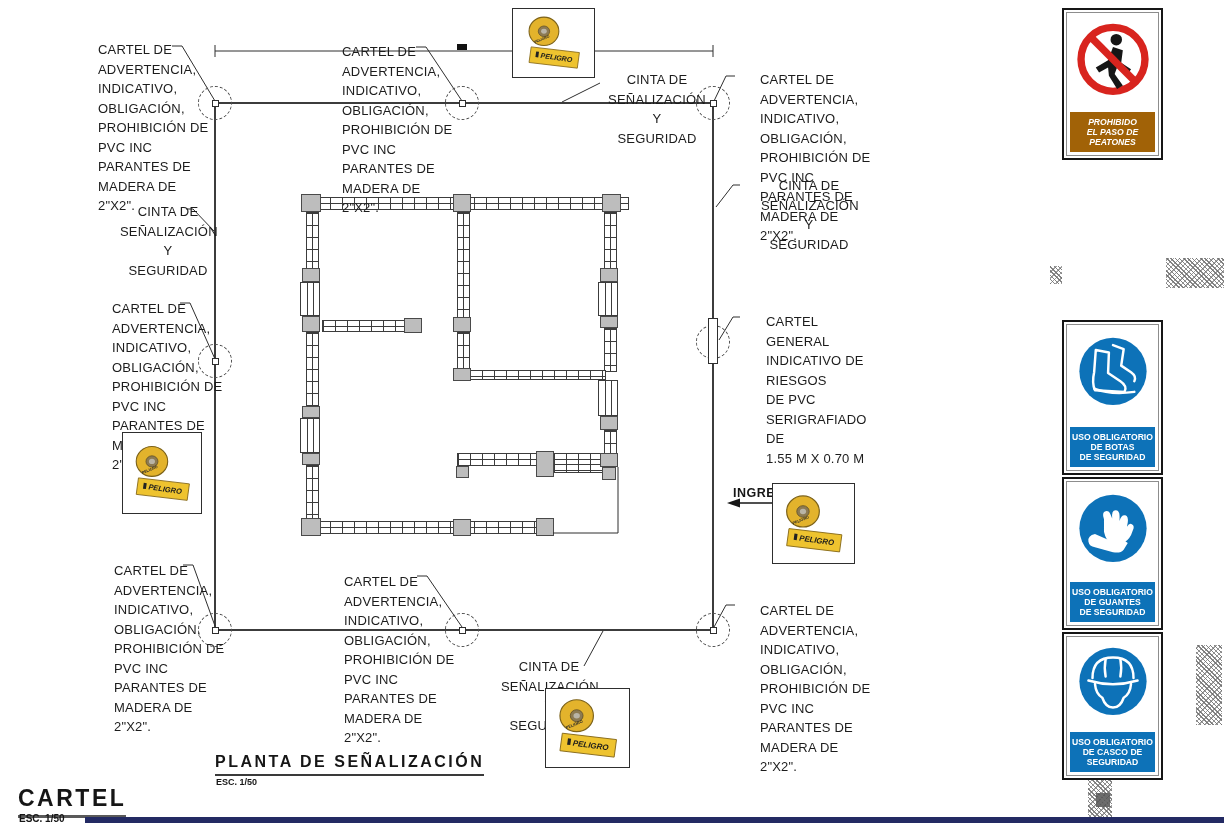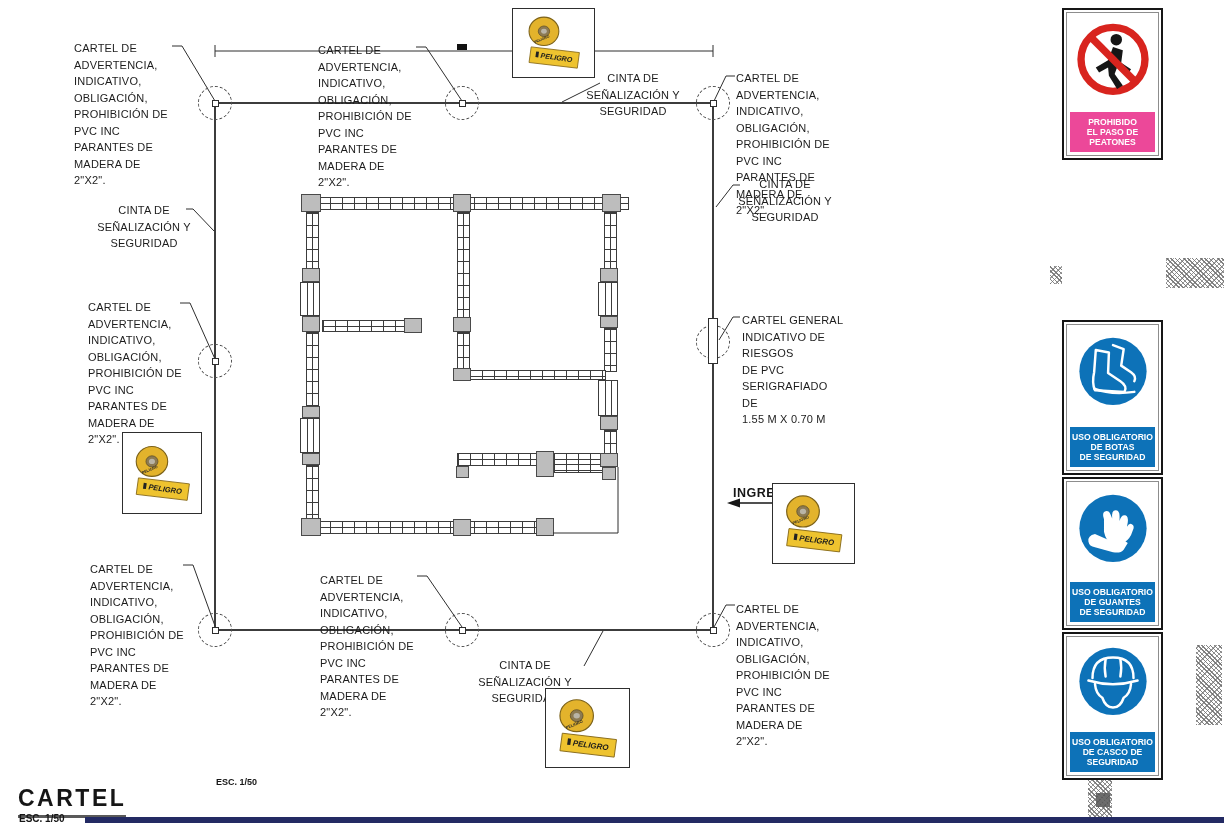--- a/index.html
+++ b/index.html
@@ -1,22 +1,22 @@
 <!DOCTYPE html>
 <html><head>
 <meta charset="utf-8">
 <style>
   html,body{margin:0;padding:0;background:#fff;}
   #canvas{position:relative;width:1224px;height:823px;background:#ffffff;overflow:hidden;
           font-family:"Liberation Sans",sans-serif;color:#161616;}
   svg text{font-family:"Liberation Sans",sans-serif;}
 
   
-  .ann{position:absolute;font-size:11px;line-height:1.5;letter-spacing:.2px;
-       white-space:pre-line;color:#1c1c1c;z-index:1;}
+  .ann{position:absolute;font-size:13px;line-height:1.5;letter-spacing:.2px;
+       white-space:pre-line;color:#1c1c1c;z-index:1;margin-left:24px;}
   .ann.center{text-align:center;}
 
   
   .fpost{position:absolute;width:7px;height:7px;background:#fff;border:1.5px solid #2e2e2e;
          box-sizing:border-box;z-index:1;}
   .dcirc{position:absolute;width:34px;height:34px;border:1.5px dashed #4e4e4e;border-radius:50%;
          box-sizing:border-box;z-index:1;}
   .cartelg{position:absolute;width:10px;height:46px;background:#fff;border:1.5px solid #2e2e2e;
          box-sizing:border-box;z-index:1;}
 
@@ -44,21 +44,21 @@
 
   
   .sign{position:absolute;left:1062px;width:101px;background:#fff;border:2px solid #161616;
         box-shadow:inset 0 0 0 2px #fff,inset 0 0 0 3px #8d8d8d;box-sizing:border-box;
         padding:7px 6px 6px;display:flex;flex-direction:column;align-items:center;
         justify-content:space-between;z-index:2;}
   .sign .pict{display:block;}
   .band{width:100%;box-sizing:border-box;color:#fff;font-weight:bold;font-size:8.6px;line-height:1.18;
         text-align:center;white-space:pre-line;display:flex;align-items:center;justify-content:center;
         min-height:40px;padding:3px 1px;}
-  .band.red{background:#ec4899;}
+  .band.red{background:#a16207;font-style:italic;}
   .band.blue{background:#0d72b8;}
   .band.small{font-size:7.8px;}
 
   .ingreso{position:absolute;font-weight:bold;font-size:12.5px;letter-spacing:.5px;z-index:1;}
 
   .noise{position:absolute;z-index:1;background:
     repeating-linear-gradient(45deg,rgba(110,110,110,.85) 0 1px,transparent 1px 3px),
     repeating-linear-gradient(-45deg,rgba(80,80,80,.55) 0 1px,transparent 1px 4px);}
   .noise.dark{background-color:#6a6a6a;}
 
@@ -261,20 +261,21 @@
       <ellipse cx="36" cy="30" rx="4" ry="3.5" fill="#b9b4a6"></ellipse>
       <text x="22" y="44" font-size="5" font-weight="bold" fill="#2a2a2a" transform="rotate(-22 30 42)">PELIGRO</text>
       <path d="M18,52 L86,60 L83,82 L15,74 Z" fill="#eec32f" stroke="#86691a" stroke-width="1.2"></path>
       <g transform="rotate(8 50 68)">
         <rect x="24" y="62" width="4" height="8" fill="#222"></rect>
         <text x="31" y="70" font-size="10" font-weight="bold" font-style="italic" fill="#1c1c1c">PELIGRO</text>
       </g>
     </svg>
   </div>
 
+  <div class="big-title" style="left:215px;top:753px;font-size:16px">PLANTA DE SEÑALIZACIÓN</div>
   <div class="esc" style="left:216px;top:777px;font-size:9px">ESC. 1/50</div>
   <div class="big-title" style="left:18px;top:785px;font-size:23px;border-bottom-width:3px;border-bottom-color:#5a5a5a">CARTEL</div>
   <div class="esc" style="left:19px;top:813px;font-size:10px">ESC. 1/50</div>
 
   <div class="sign" style="top:8px;height:152px">
     <svg class="pict" width="82" height="88" viewBox="0 0 100 100">
       <circle cx="50" cy="48" r="39" fill="#fff" stroke="#d8241e" stroke-width="9"></circle>
       <g fill="#161616">
         <circle cx="54" cy="24" r="7"></circle>
         <path d="M50,33 L62,37 L60,52 L72,60 L68,66 L55,58 L52,66 L62,80 L55,84 L45,68 L44,58 L33,64 L29,58 L44,49 Z"></path>

